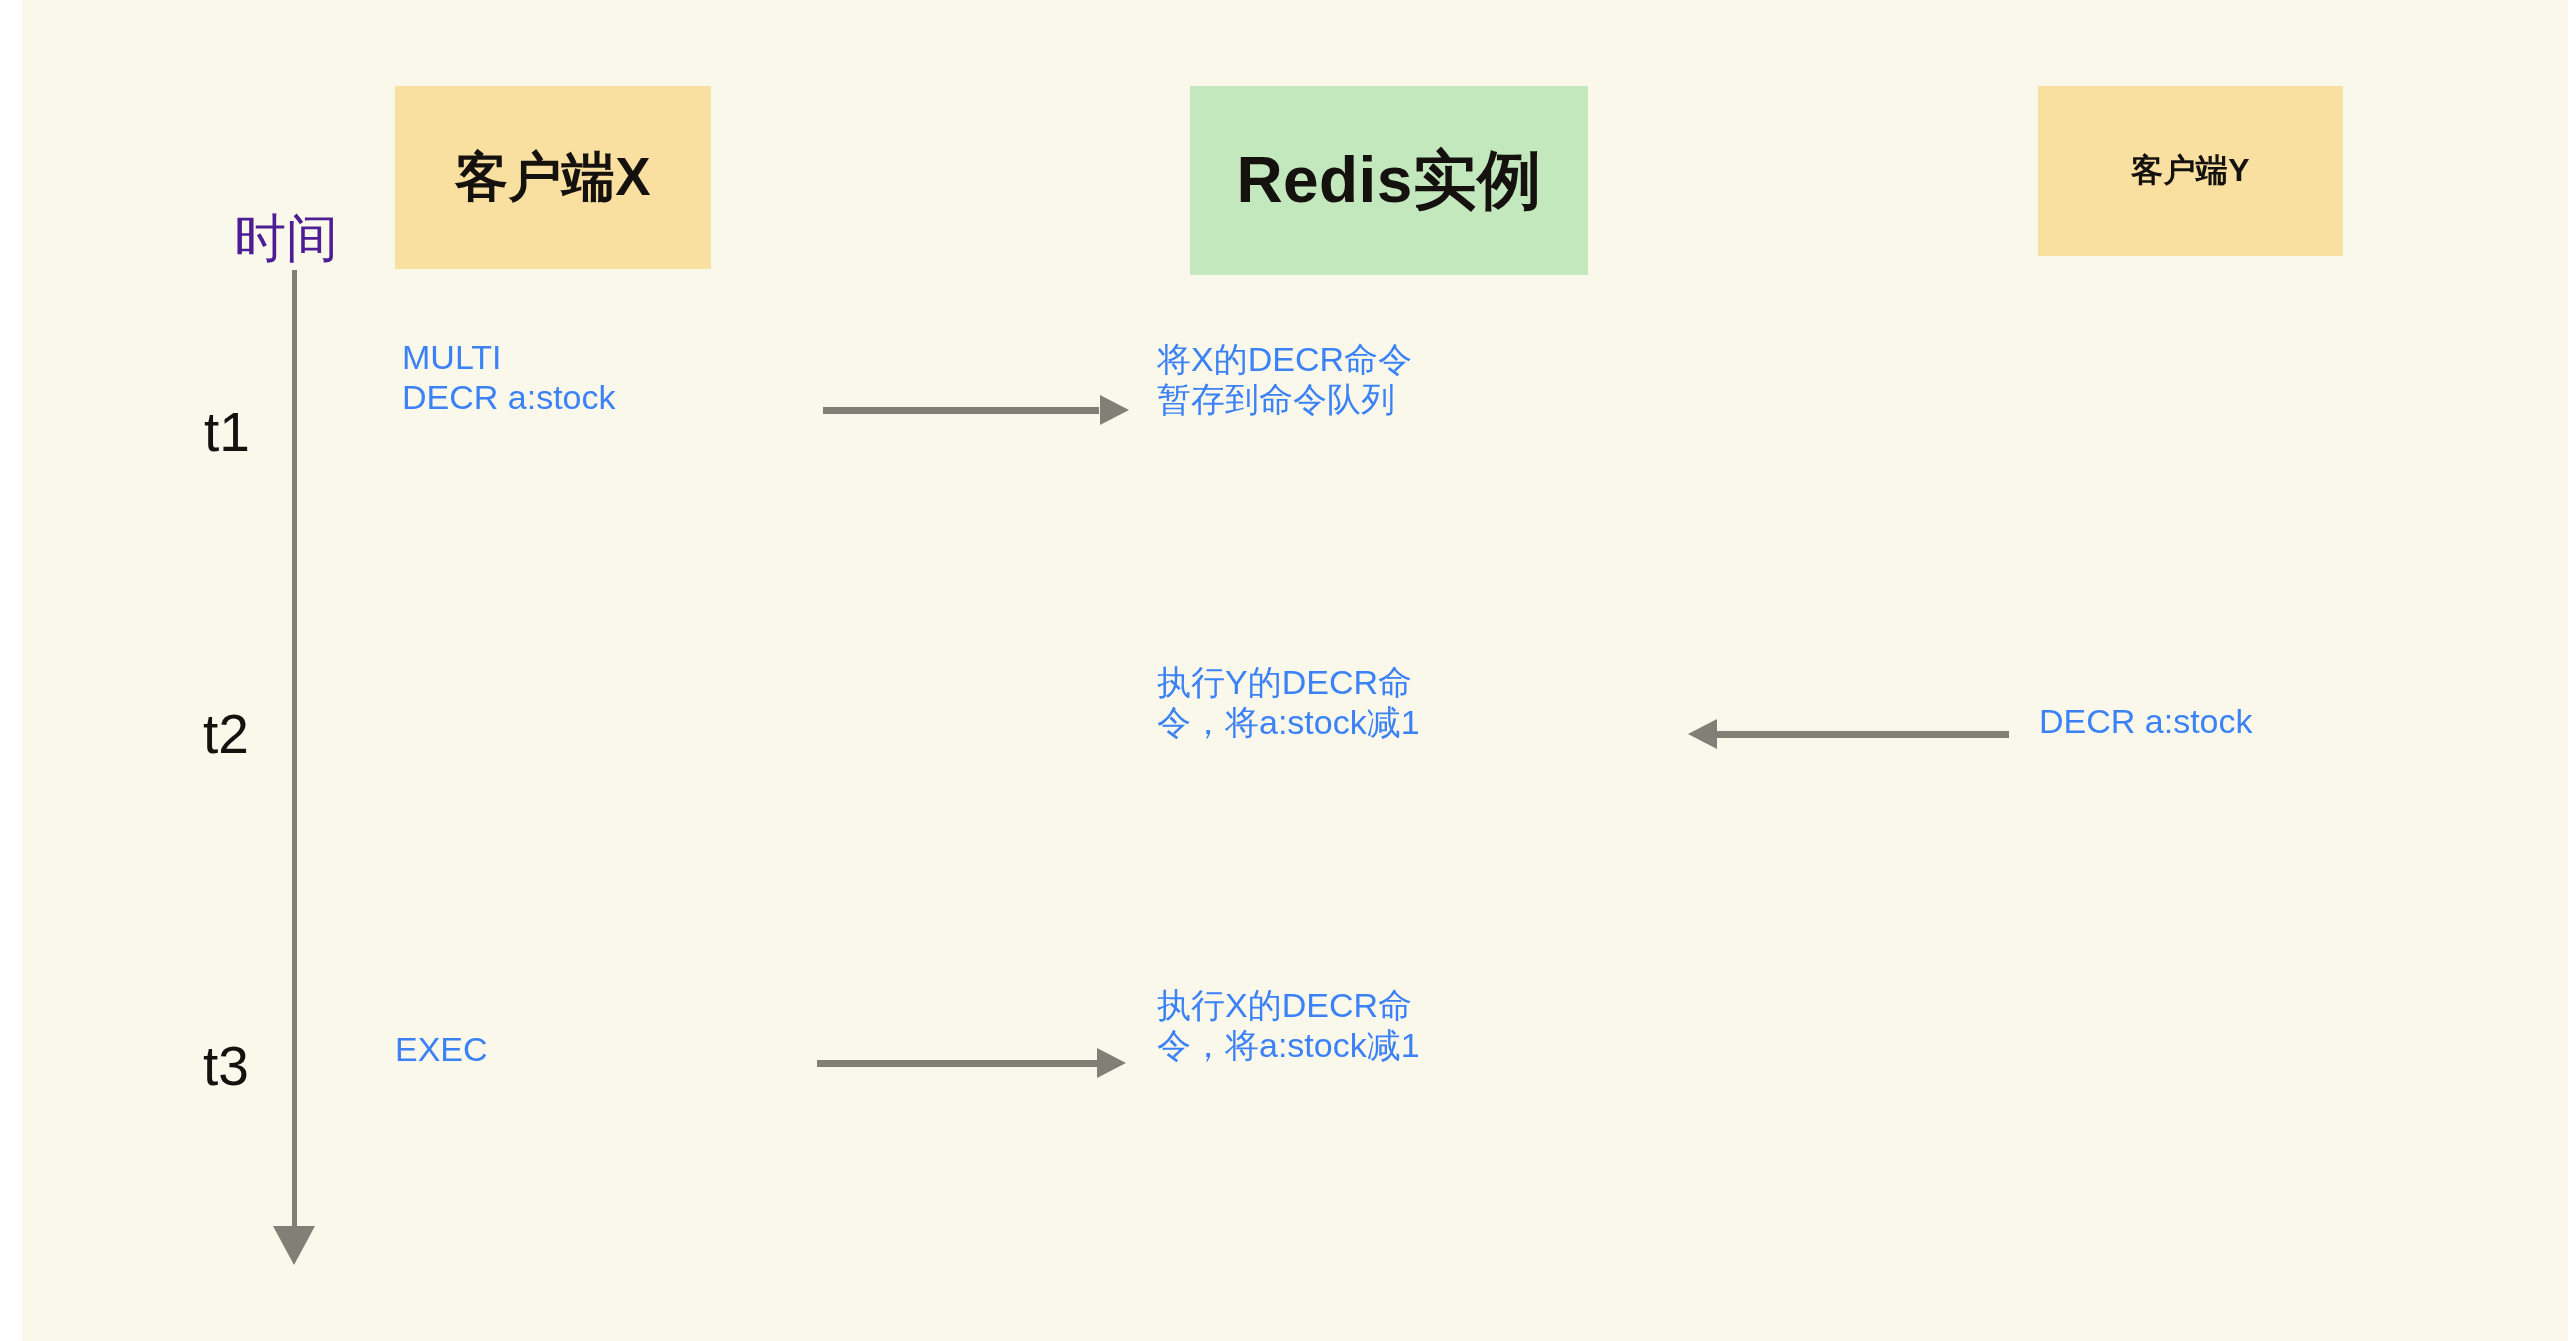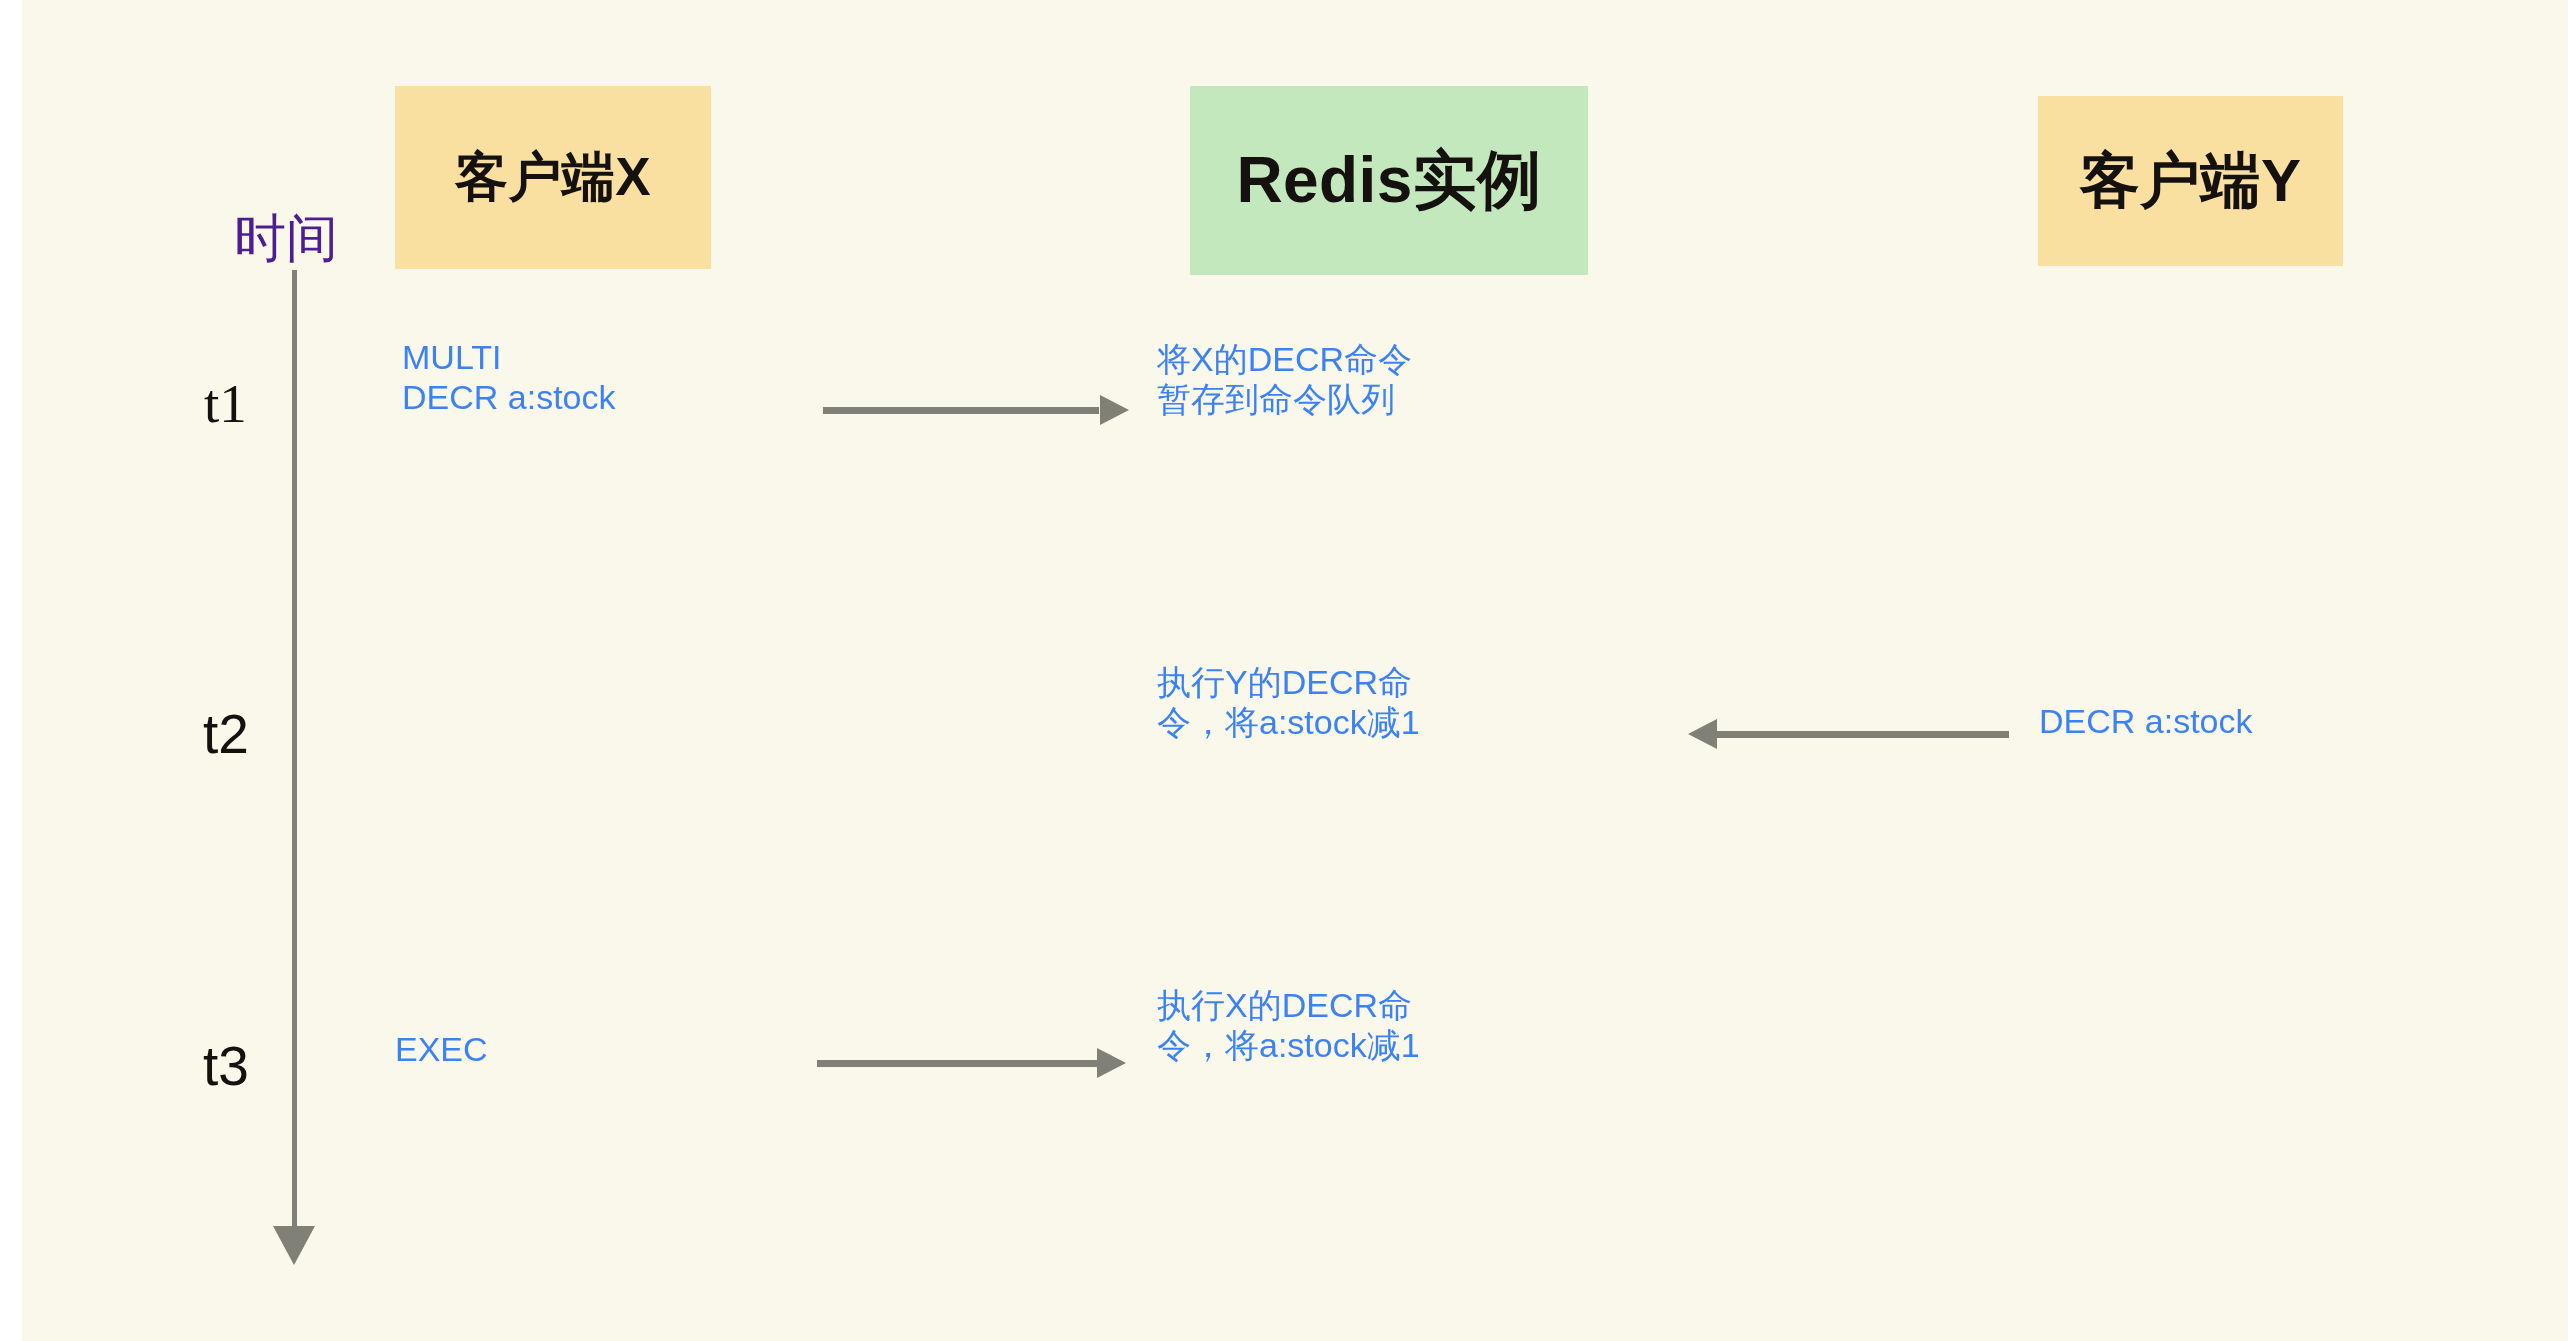--- a/index.html
+++ b/index.html
@@ -38,23 +38,23 @@
     left:395px; top:86px; width:316px; height:183px;
     background:#FAE0A0;
     font-size:53px;
   }
   .lane-redis{
     left:1190px; top:86px; width:398px; height:189px;
     background:#C4E8BE;
     font-size:64px;
   }
   .lane-y{
-    left:2038px; top:96px; width:305px; height:170px;
+    left:2038px; top:86px; width:305px; height:170px;
     background:#FAE0A0;
-    font-size:60px;
+    font-size:32px;
   }
 
   
   .axis-label{
     position:absolute;
     left:234px; top:204px;
     font-size:52px;
     color:#4c1d95;
     white-space:nowrap;
   }
@@ -73,21 +73,21 @@
     border-top:39px solid #808076;
   }
 
   
   .tick{
     position:absolute;
     font-size:55px;
     color:#14110E;
     white-space:nowrap;
   }
-  .tick-t1{left:204px; top:372px;font-family:Liberation Serif, serif;}
+  .tick-t1{left:204px; top:400px;}
   .tick-t2{left:203px; top:702px;}
   .tick-t3{left:203px; top:1027px;margin-top:7px;}
 
   
   .cell{
     position:absolute;
     font-size:34px;
     line-height:1.17;
     color:#3b82f6;
     white-space:pre-line;

